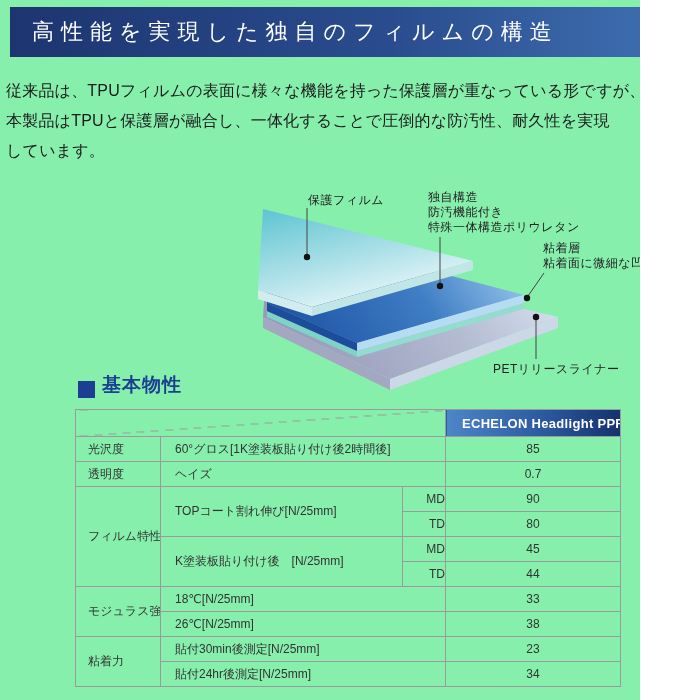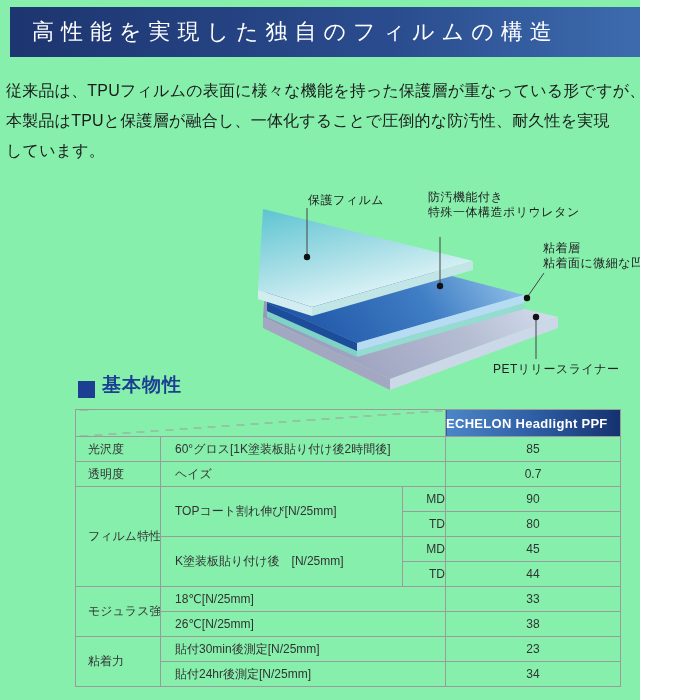--- a/index.html
+++ b/index.html
@@ -43,21 +43,21 @@
   td.cat  { padding-left:12px; }
   td.desc { padding-left:14px; }
   td.sub  { text-align:right; }
   td.val  { text-align:center;margin-top:20px; }
   td.diag {
     background:linear-gradient(to bottom right,
       rgba(0,0,0,0) 49.5%, #9b9b9b 49.5%, #9b9b9b 50.6%, rgba(0,0,0,0) 50.6%);
   }
   td.phead {
     background:linear-gradient(90deg,#4c86c8 0%,#2c5aa0 55%,#15316e 100%);
-    color:#fff; font-weight:bold; font-size:13px; letter-spacing:0.3px;
+    color:#fff; font-weight:bold; font-size:13px; letter-spacing:0.3px;padding-left:16px;
   }
 </style>
 </head>
 <body>
 
 <div class="page">
 
   <div class="header-band">
     <span class="header-title">高性能を実現した独自のフィルムの構造</span>
   </div>
@@ -111,20 +111,21 @@
 
       <line x1="304" y1="87" x2="288" y2="110" stroke="#444" stroke-width="1"></line>
       <circle cx="287" cy="112" r="3.2" fill="#111"></circle>
 
       <line x1="296" y1="134" x2="296" y2="173" stroke="#444" stroke-width="1"></line>
       <circle cx="296" cy="131" r="3.2" fill="#111"></circle>
     </svg>
 
     <div class="dlabel lbl-protective">保護フィルム</div>
     <div class="dlabel lbl-structure">
+      <div>独自構造</div>
       <div>防汚機能付き</div>
       <div>特殊一体構造ポリウレタン</div>
     </div>
     <div class="dlabel lbl-adhesive">
       <div>粘着層</div>
       <div>粘着面に微細な凹凸を形成</div>
     </div>
     <div class="dlabel lbl-liner">PETリリースライナー</div>
   </div>
 

